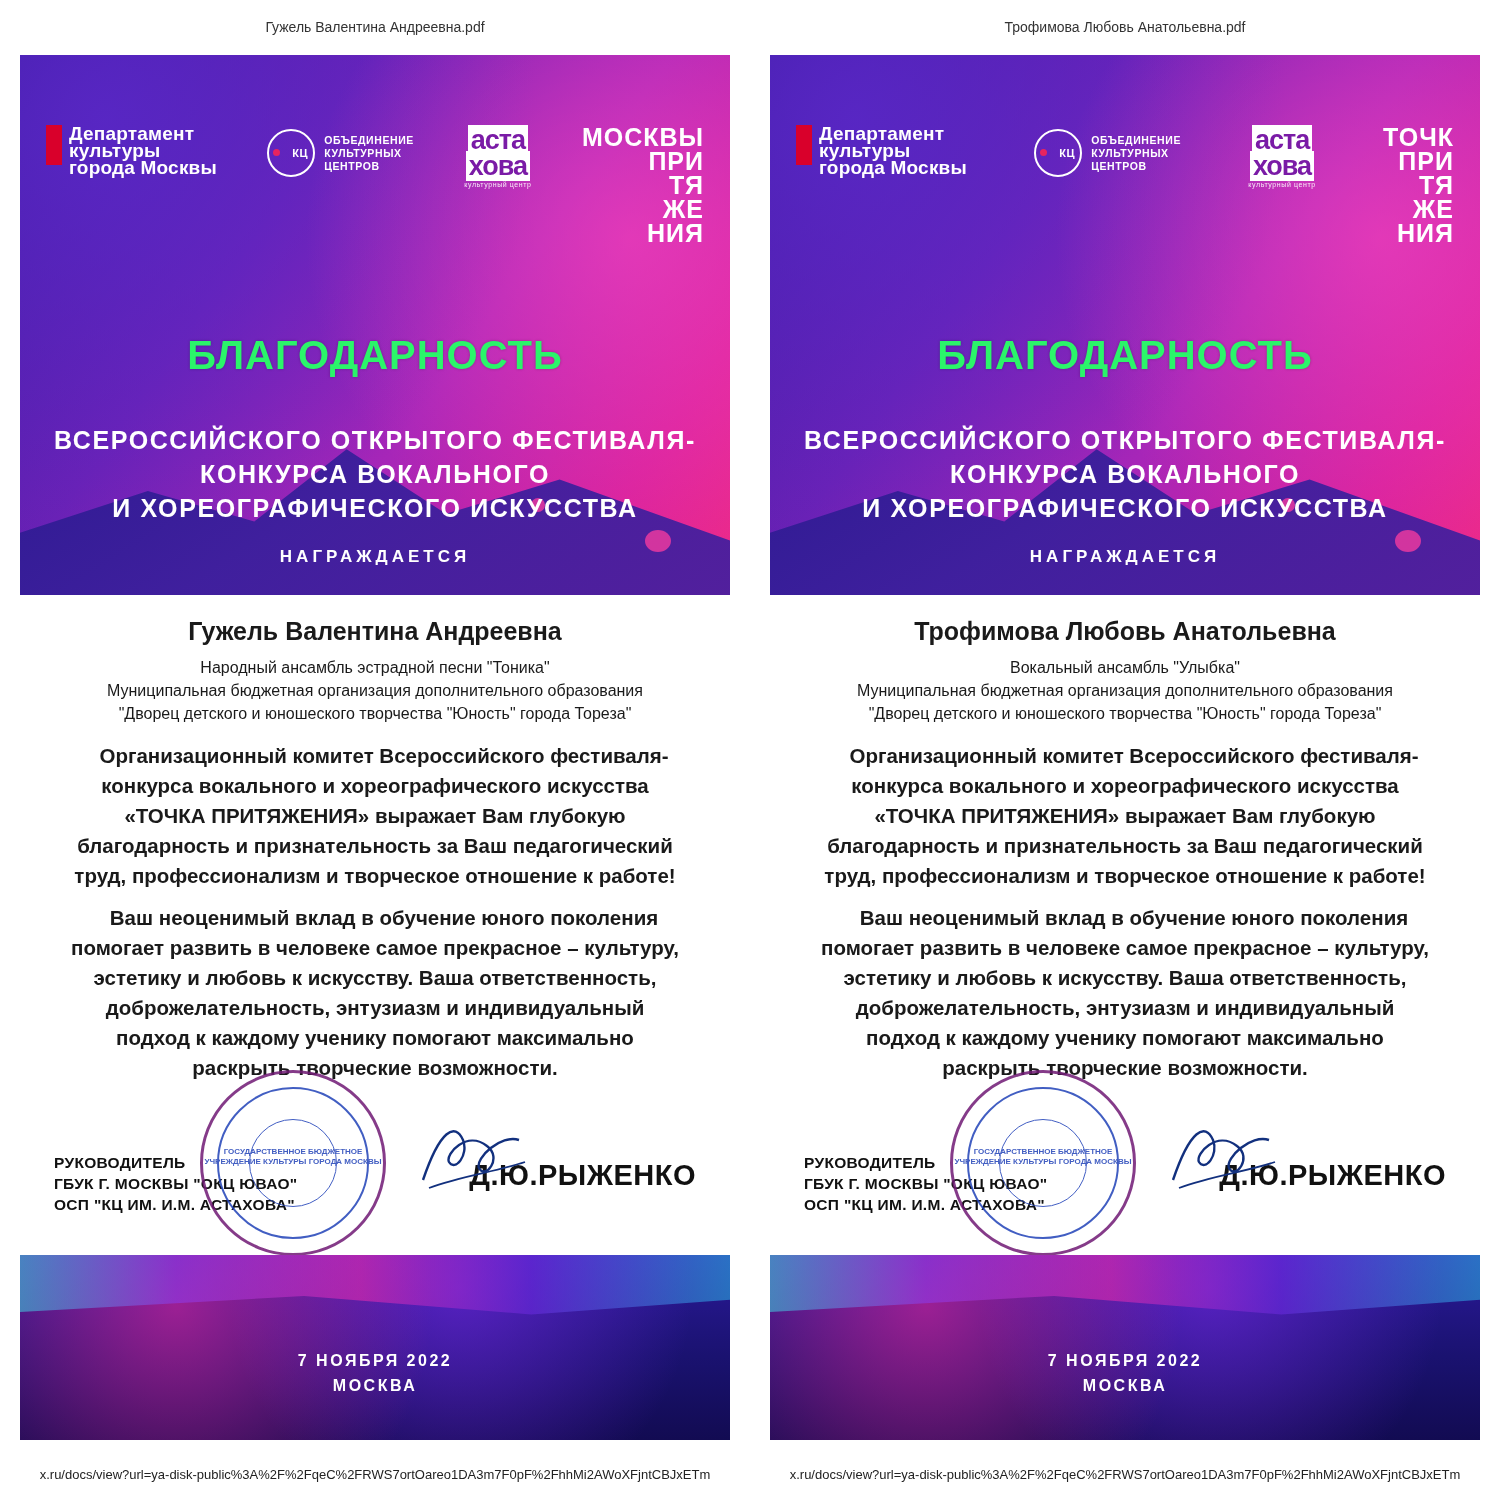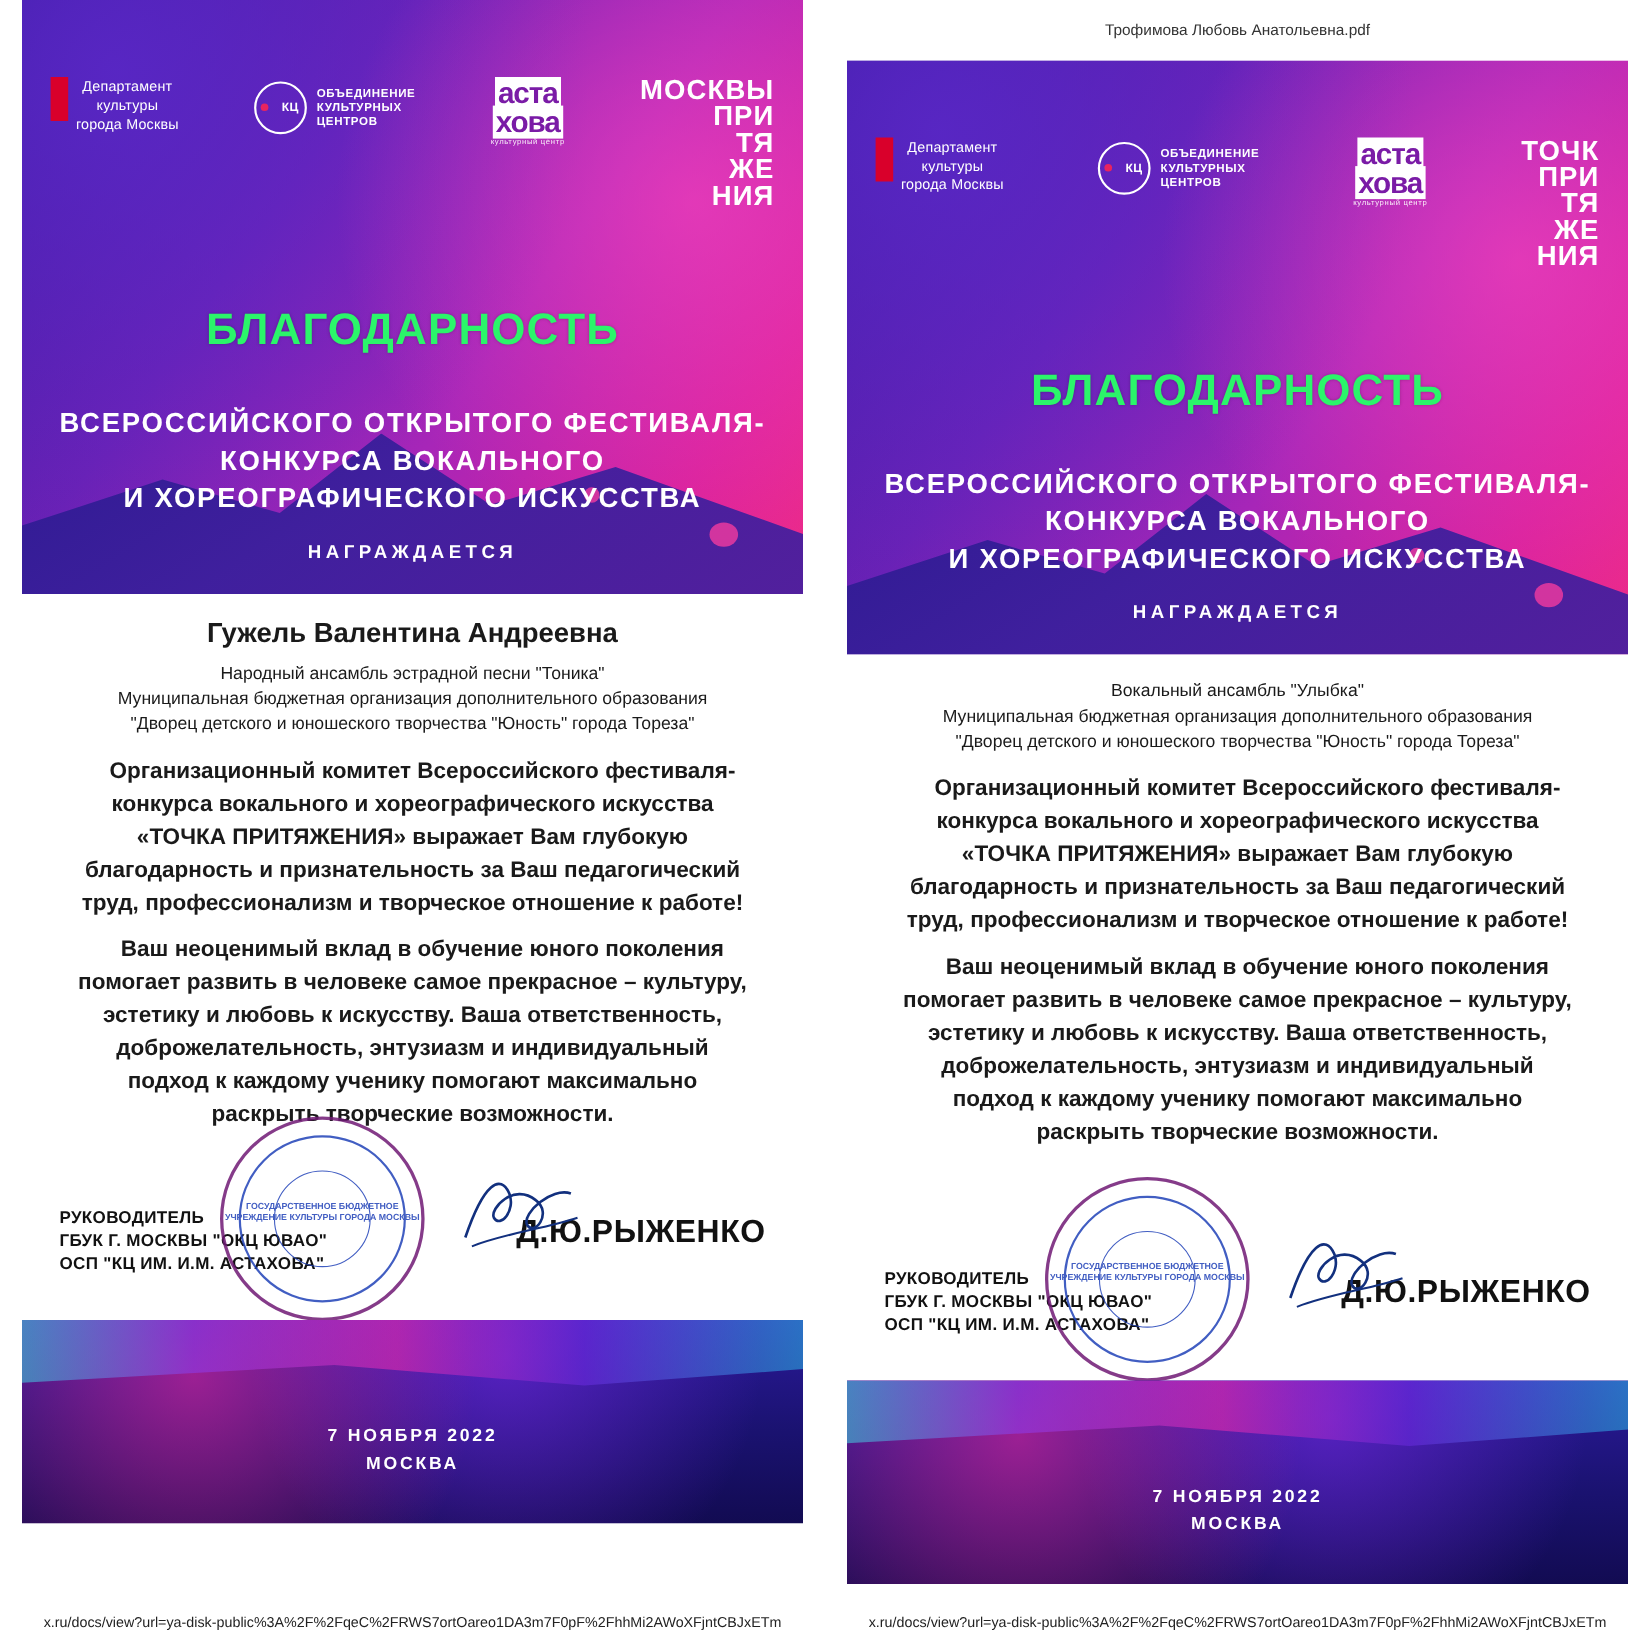--- a/index.html
+++ b/index.html
@@ -39,21 +39,21 @@
     opacity:.95;
   }
   .hdr-dot{position:absolute;border-radius:50%;background:rgba(255,60,160,.75);}
   .logos{
     position:absolute;left:0;top:70px;width:100%;height:140px;
     display:flex;align-items:flex-start;justify-content:space-between;
     padding:0 26px;box-sizing:border-box;color:#fff;
   }
   .logo-dep{display:flex;align-items:flex-start;gap:7px;}
   .logo-dep .flag{width:16px;height:40px;background:linear-gradient(180deg,#d9002b 0%, #d9002b 100%);}
-  .logo-dep .txt{font-size:13px;line-height:17px;font-weight:normal;letter-spacing:.2px;white-space:nowrap;text-align:center;}
+  .logo-dep .txt{font-size:19px;line-height:17px;font-weight:bold;letter-spacing:.2px;white-space:nowrap;}
   .logo-okc{display:flex;align-items:center;gap:9px;margin-top:4px;}
   .logo-okc .ring{
     width:44px;height:44px;border-radius:50%;border:2px solid #fff;position:relative;
     display:flex;align-items:center;justify-content:center;font-size:11px;font-weight:bold;color:#fff;
   }
   .logo-okc .ring .dot{position:absolute;left:4px;top:18px;width:7px;height:7px;border-radius:50%;background:#e8245f;}
   .logo-okc .ring span{margin-left:18px;letter-spacing:.5px;}
   .logo-okc .okctxt{font-size:10.5px;line-height:13px;font-weight:bold;letter-spacing:.6px;white-space:nowrap;}
   .logo-okc .okctxt b{display:block;}
   .logo-ast{margin-top:2px;text-align:center;color:#fff;}
@@ -136,20 +136,21 @@
     display:flex;align-items:center;justify-content:center;
     font-size:13px;color:#222;background:#fff;white-space:nowrap;overflow:hidden;
   }
 </style>
 </head>
 <body>
 
 <div class="viewer">
 
   <div class="pane">
+    <div class="pane-title">Гужель Валентина Андреевна.pdf</div>
 
     <div class="cert">
       <div class="cert-header">
         <div class="hdr-wave"></div>
         <div class="hdr-dot" style="left:72%;top:82%;width:14px;height:14px;"></div>
         <div class="hdr-dot" style="left:88%;top:88%;width:26px;height:22px;"></div>
 
         <div class="logos">
           <div class="logo-dep">
             <div class="flag"></div>
@@ -286,20 +287,21 @@
         <div class="title-main">БЛАГОДАРНОСТЬ</div>
         <div class="title-sub">
           <div>ВСЕРОССИЙСКОГО ОТКРЫТОГО ФЕСТИВАЛЯ-</div>
           <div>КОНКУРСА ВОКАЛЬНОГО</div>
           <div>И ХОРЕОГРАФИЧЕСКОГО ИСКУССТВА</div>
         </div>
         <div class="awarded">НАГРАЖДАЕТСЯ</div>
       </div>
 
       <div class="cert-body">
+        <div class="rec-name">Трофимова Любовь Анатольевна</div>
         <div class="rec-line">Вокальный ансамбль "Улыбка"</div>
         <div class="rec-line">Муниципальная бюджетная организация дополнительного образования</div>
         <div class="rec-line">"Дворец детского и юношеского творчества "Юность" города Тореза"</div>
         <div class="msg">
           <p>Организационный комитет Всероссийского фестиваля-конкурса вокального и хореографического искусства «ТОЧКА ПРИТЯЖЕНИЯ» выражает Вам глубокую благодарность и признательность за Ваш педагогический труд, профессионализм и творческое отношение к работе!</p>
           <p>Ваш неоценимый вклад в обучение юного поколения помогает развить в человеке самое прекрасное – культуру, эстетику и любовь к искусству. Ваша ответственность, доброжелательность, энтузиазм и индивидуальный подход к каждому ученику помогают максимально раскрыть творческие возможности.</p>
         </div>
       </div>
 
       <div class="sign-row">

